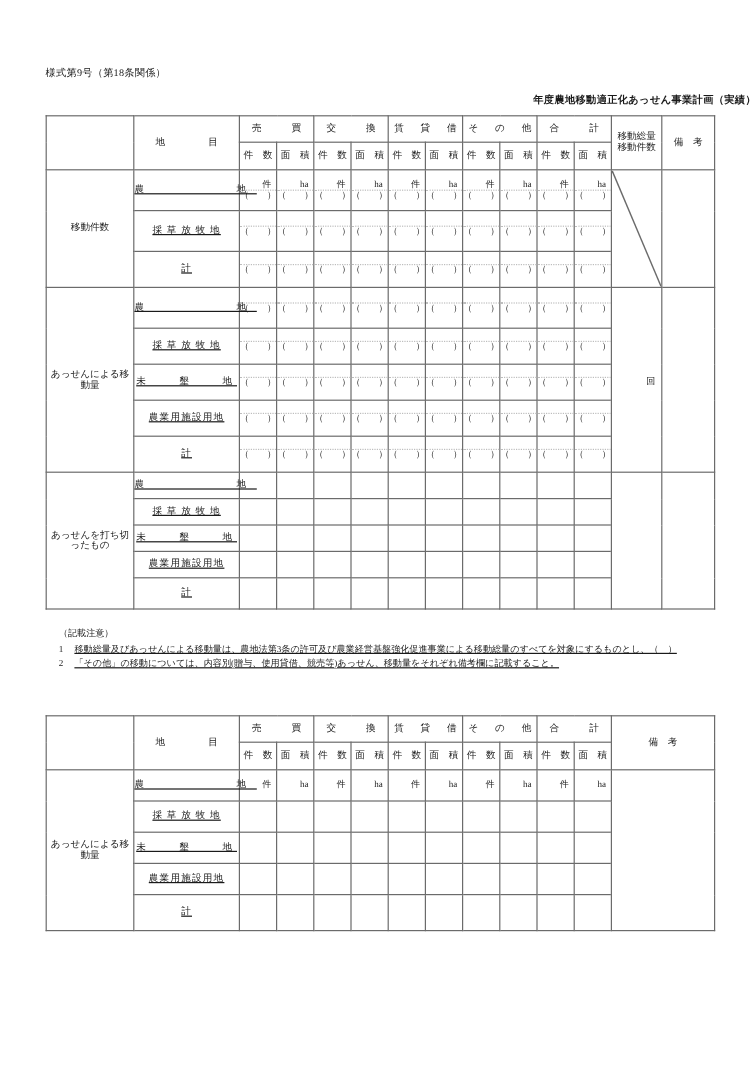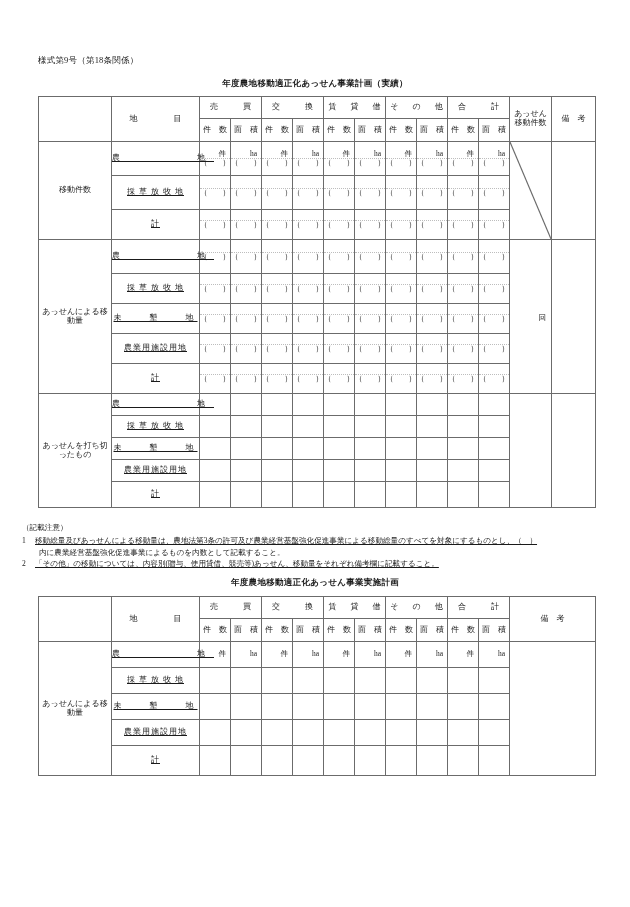--- a/index.html
+++ b/index.html
@@ -28,21 +28,21 @@
     left: 38px;
     top: 55px;
     font-size: 8.5px;
     letter-spacing: 0.2px;
     white-space: nowrap;
   }
 
   .doc-title {
     position: absolute;
     width: 100%;
-    text-align: center;
+    text-align: right;
     font-size: 8.5px;
     font-weight: bold;
     letter-spacing: 0.3px;
   }
   #title1 { top: 78px; }
   #title2 { top: 577px; }
 
   table.grid {
     position: absolute;
     border-collapse: collapse;
@@ -147,21 +147,21 @@
     justify-content: flex-end;
     padding: 3px 5px 0 0;
     font-size: 7.5px;
   }
 
   .diag { position: relative; overflow: hidden; }
   .diag svg { position: absolute; left: 0; top: 0; width: 100%; height: 100%; }
 
   .notes {
     position: absolute;
-    left: 22px;
+    left: 49px;
     top: 522px;
     width: 566px;
     font-size: 7.6px;
     line-height: 1.55;
   }
   .notes .nhead { margin-bottom: 1px; }
   .note-row { display: flex; align-items: flex-start; }
   .note-row .num { width: 13px; flex: none; }
   .note-row .txt { flex: 1; text-decoration: underline; }
   .note-cont { padding-left: 17px; }
@@ -195,21 +195,21 @@
     <thead>
       <tr>
         <td rowspan="2" class="hdr-group"></td>
         <td rowspan="2" class="hdr-group">地　　　目</td>
         <td colspan="2" class="hdr-group">売　　買</td>
         <td colspan="2" class="hdr-group">交　　換</td>
         <td colspan="2" class="hdr-group">賃　貸　借</td>
         <td colspan="2" class="hdr-group">そ　の　他</td>
         <td colspan="2" class="hdr-group">合　　計</td>
         <td rowspan="2" class="hdr-sub">
-          <div>あっせん</div>
+          <div>移動総量</div>
           <div>移動件数</div>
         </td>
         <td rowspan="2" class="hdr-sub">備　考</td>
       </tr>
       <tr>
         <td class="hdr-sub">件　数</td>
         <td class="hdr-sub dash-left">面　積</td>
         <td class="hdr-sub">件　数</td>
         <td class="hdr-sub dash-left">面　積</td>
         <td class="hdr-sub">件　数</td>
@@ -907,28 +907,26 @@
         </tr>
       </tbody>
   </table>
 
   <div class="notes">
     <div class="nhead">（記載注意）</div>
     <div class="note-row">
       <div class="num">1</div>
       <div class="txt">移動総量及びあっせんによる移動量は、農地法第3条の許可及び農業経営基盤強化促進事業による移動総量のすべてを対象にするものとし、（　）</div>
     </div>
-    <div class="note-cont">内に農業経営基盤強化促進事業によるものを内数として記載すること。</div>
     <div class="note-row">
       <div class="num">2</div>
       <div class="txt">「その他」の移動については、内容別(贈与、使用貸借、競売等)あっせん、移動量をそれぞれ備考欄に記載すること。</div>
     </div>
   </div>
 
-  <div class="doc-title" id="title2">年度農地移動適正化あっせん事業実施計画</div>
 
   <table class="grid" id="table2">
     <colgroup>
       <col class="colA">
         <col class="colB">
       <col class="colN">
         <col class="colS">
       <col class="colN">
         <col class="colS">
       <col class="colN">

